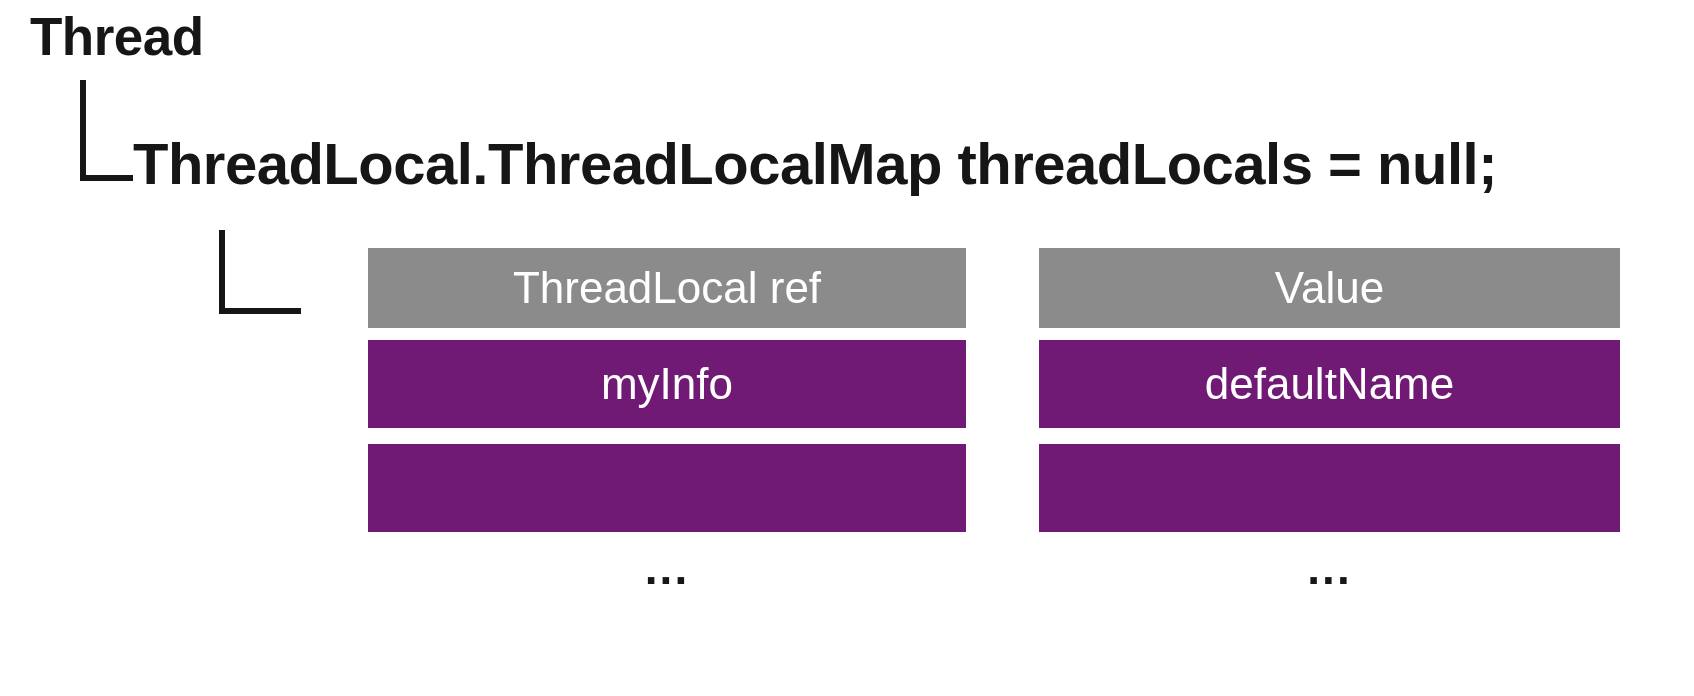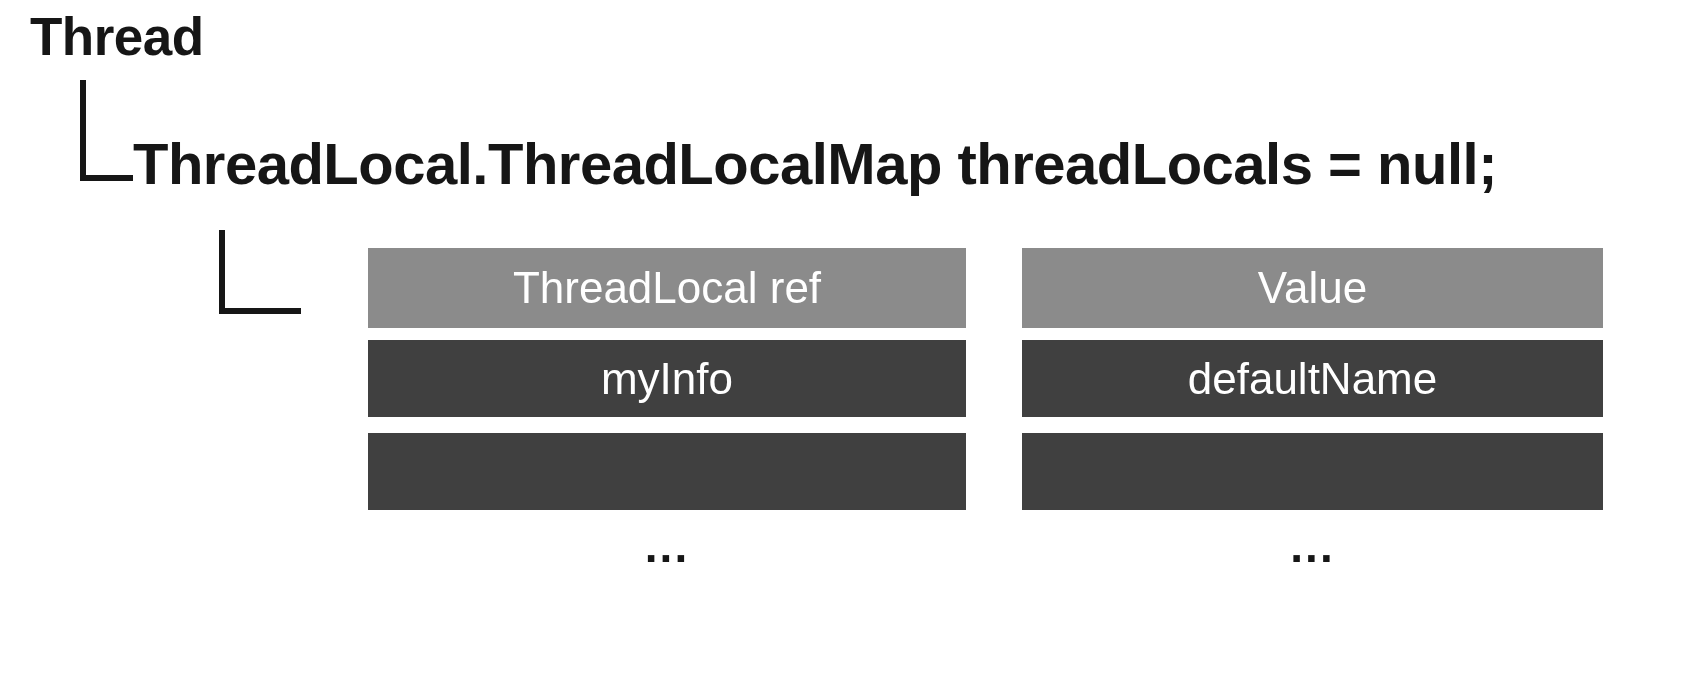--- a/index.html
+++ b/index.html
@@ -78,21 +78,21 @@
   #connector-field-to-map .v-seg { height: 84px; }
   #connector-field-to-map .h-seg { width: 82px; }
 
   
   #threadlocalmap-table {
     position: absolute;
     left: 368px;
     top: 248px;
     width: 1252px;
     display: flex;
-    gap: 12px;
+    gap: 29px;
   }
 
   .map-column {
     flex: 1 1 0;
     display: flex;
     flex-direction: column;
   }
 
   .map-column.column-key   { flex: 0 0 598px; }
   .map-column.column-value { flex: 0 0 625px; padding-left: 44px; }
@@ -107,22 +107,22 @@
     white-space: nowrap;
   }
 
   .cell-header {
     height: 80px;
     background: #8b8b8b;
     margin-bottom: 12px;
   }
 
   .cell-entry {
-    height: 77px;
-    background: #404040;
+    height: 88px;
+    background: #701a75;
     margin-bottom: 16px;
   }
 
   .cell-entry.cell-empty { margin-bottom: 0; }
 
   .ellipsis {
     height: 56px;
     display: flex;
     align-items: center;
     justify-content: center;

